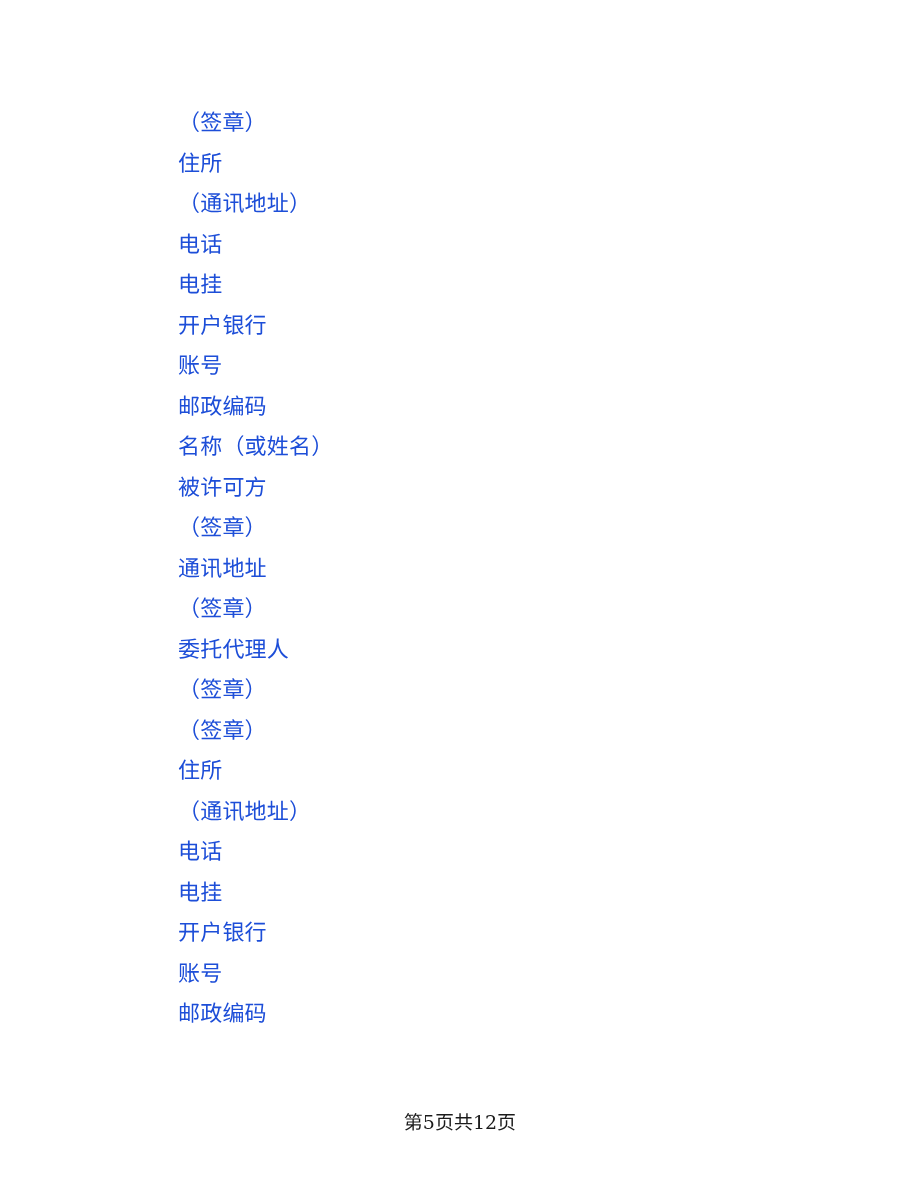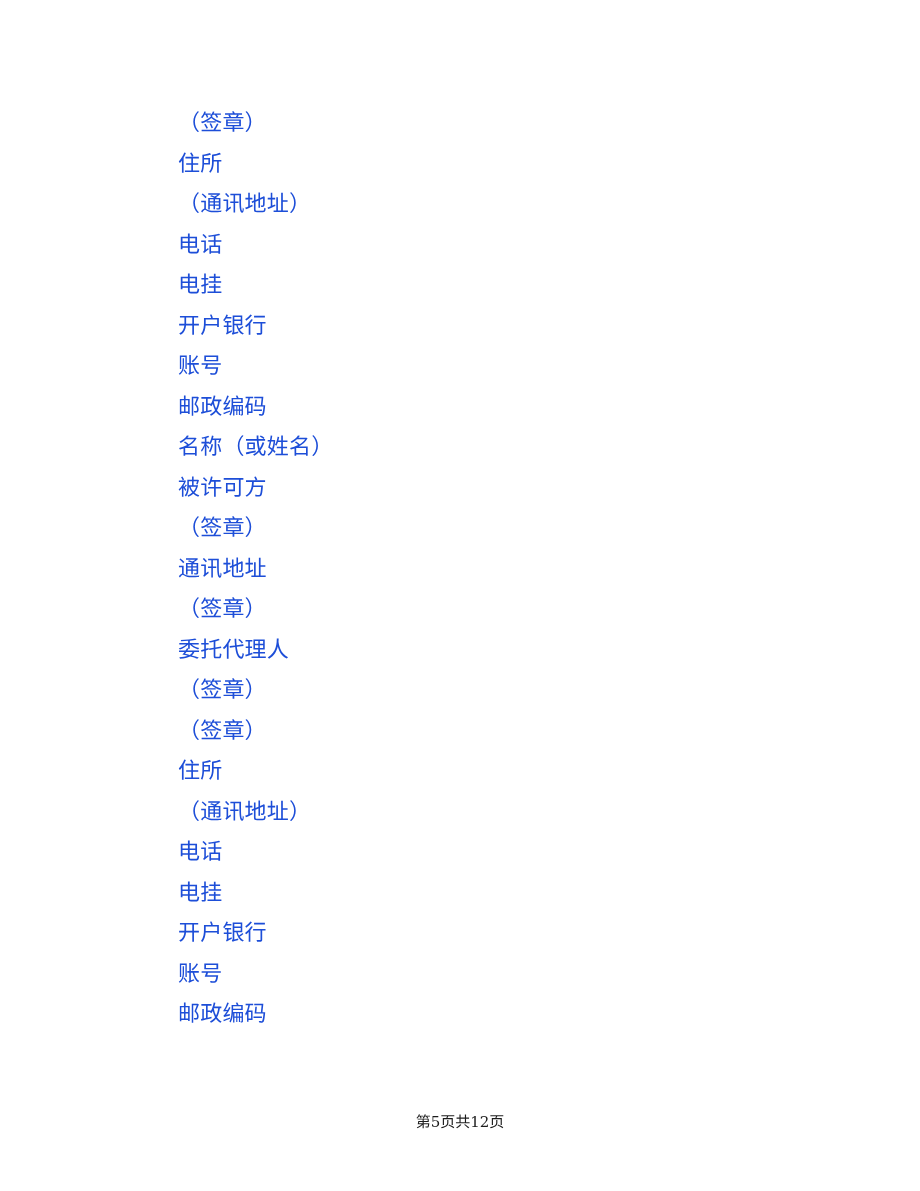--- a/index.html
+++ b/index.html
@@ -43,21 +43,21 @@
     position: absolute;
     left: 0;
     right: 0;
     top: 1110px;
     text-align: center;
   }
 
   .page-footer-text {
     display: inline-block;
     font-family: "DejaVu Serif", "Liberation Serif", serif;
-    font-size: 15px;
+    font-size: 19px;
     line-height: 24px;
     color: #1b1b1b;
     letter-spacing: 0px;
     white-space: pre;
   }
 </style>
 </head>
 <body>
 
 <div class="page">

